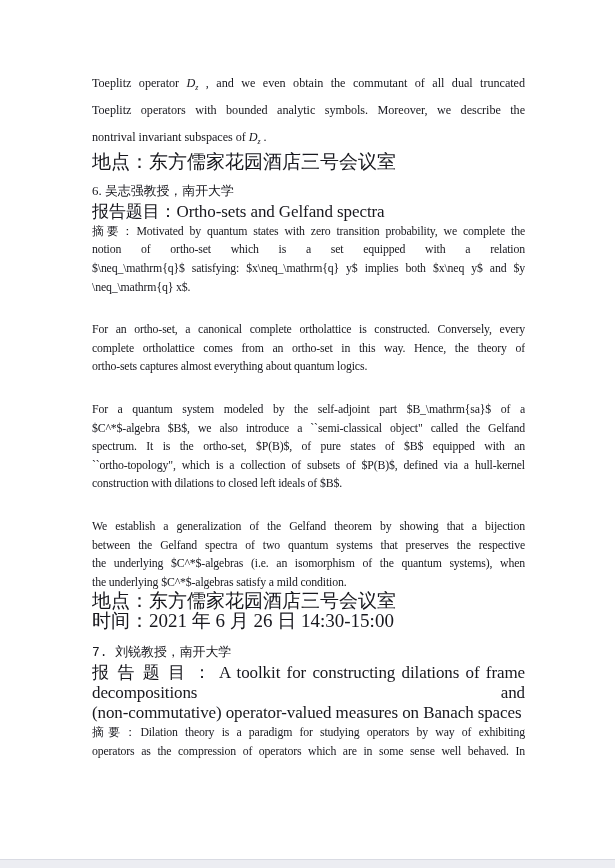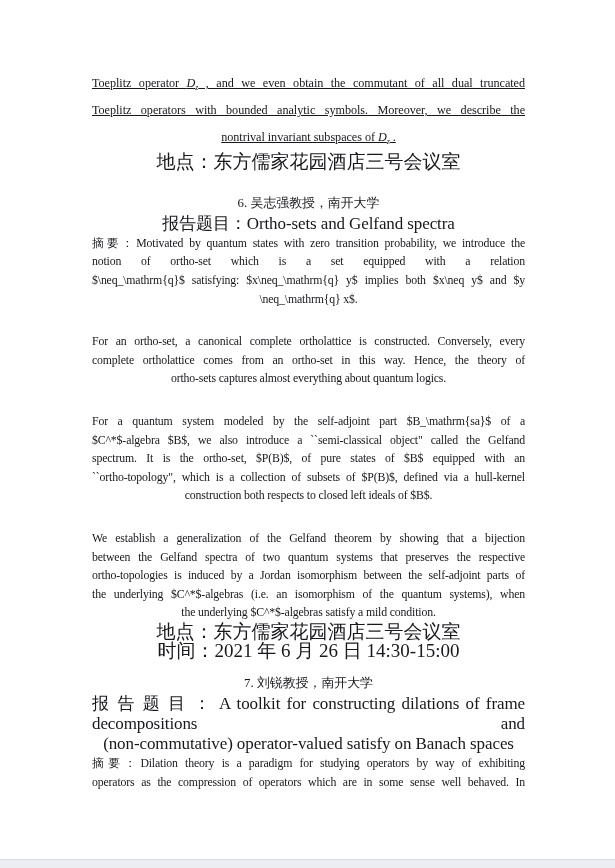--- a/index.html
+++ b/index.html
@@ -5,35 +5,35 @@
   html,body{margin:0;padding:0;}
   body{
     width:615px;height:868px;position:relative;overflow:hidden;
     background:#ffffff;
     font-family:"Liberation Serif","DejaVu Serif",serif;
     color:#17171d;
   }
   .page{position:absolute;left:0;top:0;width:615px;height:859px;background:#ffffff;}
   .content{position:absolute;left:92px;top:70px;width:433px;}
   .block{margin:0;}
-  .line{overflow:hidden;text-align:center;}
+  .line{overflow:hidden;}
   .line.j{text-align:justify;text-align-last:justify;}
   
-  .loose .line{line-height:26.8px;font-size:12.2px;letter-spacing:-0.05px;text-decoration:underline;}
+  .loose .line{line-height:26.8px;font-size:12.2px;letter-spacing:-0.05px;}
   .loose sub{font-style:italic;}
   sub{font-size:65%;line-height:0;}
   i{font-style:italic;}
   
   .meta{margin-top:2px;}
   .meta .line{line-height:19.5px;font-size:19px;}
   .meta.tight{margin-top:0;}
   
-  .heading{margin-top:21px;}
+  .heading{margin-top:9px;}
   .heading .line{line-height:21px;font-size:12.9px;}
-  .heading.second{margin-top:12px;}
+  .heading.second{margin-top:12px;font-family:Liberation Mono, monospace;}
   
   .title .line{line-height:20px;font-size:17px;letter-spacing:-0.1px;}
   
   .para{margin-top:24px;}
   .para.first{margin-top:0;}
   .para .line{line-height:18.6px;font-size:11.8px;letter-spacing:-0.15px;}
   
   .page-gap{
     position:absolute;left:0;bottom:0;width:615px;height:9px;
     background:#ecedf2;border-top:1px solid #d9dbe3;box-sizing:border-box;
@@ -52,54 +52,53 @@
       <div class="block meta">
         <div class="line"><span>地点：东方儒家花园酒店三号会议室</span></div>
       </div>
       <div class="block heading">
         <div class="line"><span>6. 吴志强教授，南开大学</span></div>
       </div>
       <div class="block title">
         <div class="line"><span>报告题目：Ortho-sets and Gelfand spectra</span></div>
       </div>
       <div class="block para first">
-        <div class="line j"><span>摘要：Motivated by quantum states with zero transition probability, we introduce the</span></div>
+        <div class="line j"><span>摘要：Motivated by quantum states with zero transition probability, we complete the</span></div>
         <div class="line j"><span>notion of ortho-set which is a set equipped with a relation</span></div>
         <div class="line j"><span>$\neq_\mathrm{q}$ satisfying: $x\neq_\mathrm{q} y$ implies both $x\neq y$ and $y</span></div>
         <div class="line"><span>\neq_\mathrm{q} x$.</span></div>
       </div>
       <div class="block para">
         <div class="line j"><span>For an ortho-set, a canonical complete ortholattice is constructed.    Conversely, every</span></div>
         <div class="line j"><span>complete ortholattice comes from an ortho-set in this way. Hence, the theory of</span></div>
         <div class="line"><span>ortho-sets captures almost everything about quantum logics.</span></div>
       </div>
       <div class="block para">
         <div class="line j"><span>For a quantum system modeled by the self-adjoint part $B_\mathrm{sa}$ of a</span></div>
         <div class="line j"><span>$C^*$-algebra $B$, we also introduce a ``semi-classical object" called the Gelfand</span></div>
         <div class="line j"><span>spectrum. It is the ortho-set, $P(B)$, of pure states of $B$ equipped with an</span></div>
         <div class="line j"><span>``ortho-topology", which is a collection of subsets of $P(B)$, defined via a hull-kernel</span></div>
-        <div class="line"><span>construction both respects to closed left ideals of $B$.</span></div>
+        <div class="line"><span>construction with dilations to closed left ideals of $B$.</span></div>
       </div>
       <div class="block para">
         <div class="line j"><span>We establish a generalization of the Gelfand theorem by showing that a bijection</span></div>
         <div class="line j"><span>between the Gelfand spectra of two quantum systems that preserves the respective</span></div>
-        <div class="line j"><span>ortho-topologies is induced by a Jordan isomorphism between the self-adjoint parts of</span></div>
         <div class="line j"><span>the underlying $C^*$-algebras (i.e. an isomorphism of the quantum systems), when</span></div>
         <div class="line"><span>the underlying $C^*$-algebras satisfy a mild condition.</span></div>
       </div>
       <div class="block meta tight">
         <div class="line"><span>地点：东方儒家花园酒店三号会议室</span></div>
         <div class="line"><span>时间：2021 年 6 月 26 日 14:30-15:00</span></div>
       </div>
       <div class="block heading second">
         <div class="line"><span>7. 刘锐教授，南开大学</span></div>
       </div>
       <div class="block title multi">
         <div class="line j"><span>报 告 题 目 ： A toolkit for constructing dilations of frame decompositions and</span></div>
-        <div class="line"><span>(non-commutative) operator-valued satisfy on Banach spaces</span></div>
+        <div class="line"><span>(non-commutative) operator-valued measures on Banach spaces</span></div>
       </div>
       <div class="block para first">
         <div class="line j"><span>摘要：Dilation theory is a paradigm for studying operators by way of exhibiting</span></div>
         <div class="line j"><span>operators as the compression of operators which are in some sense well behaved. In</span></div>
       </div>
     </div>
 </div>
 <div class="page-gap"></div>
 
 </body></html>

